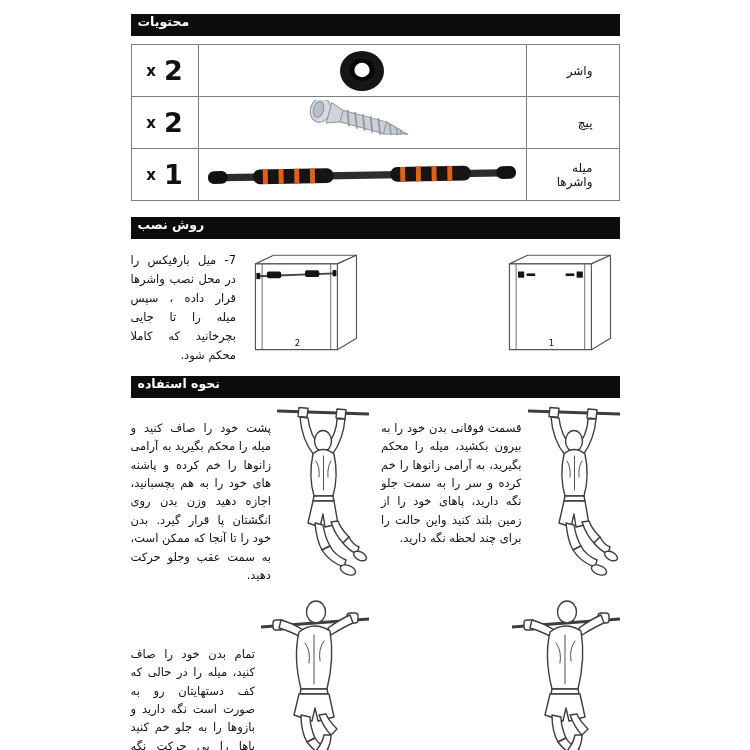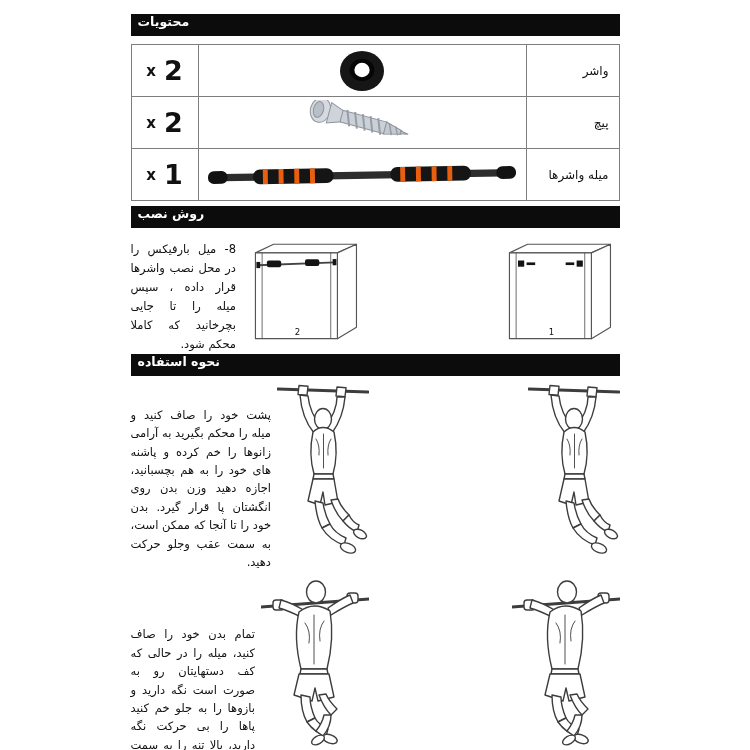--- a/index.html
+++ b/index.html
@@ -18,21 +18,21 @@
     display:flex; justify-content:flex-end;
     direction:rtl; padding:0 7px;
     font-size:12.5px; font-weight:bold;
   }
 
   
   .contents-table {
     width:100%; border-collapse:collapse; direction:rtl; margin-top:8px;
   }
   .contents-table td { border:1.5px solid #7e7e7e; height:52px; vertical-align:middle; }
-  td.name-cell { width:93px; font-size:12px; text-align:right; padding:0 10px; }
+  td.name-cell { width:93px; font-size:12px; text-align:right; padding:0 26px; }
   td.img-cell  { text-align:center; }
   td.img-cell svg { display:block; margin:0 auto; }
   td.qty-cell  { width:67px; }
   .qty-wrap { display:flex; direction:ltr; align-items:center; justify-content:center; gap:8px; }
   .qx { font-size:15px; font-weight:bold; }
   .qn { font-size:27px; font-weight:bold; line-height:1; }
 
   
   .steps-row { display:flex; direction:rtl; gap:18px; margin-top:8px; }
   .step { flex:1; display:flex; gap:8px; }
@@ -44,21 +44,21 @@
 
   
   .exercise-grid {
     display:grid; grid-template-columns:1fr 1fr; direction:rtl;
     column-gap:12px; row-gap:8px; margin-top:6px;
   }
   .exercise { display:flex; gap:6px; align-items:flex-start; }
   .exercise .figure { flex:0 0 auto; }
   .ex-text {
     flex:1; direction:rtl; font-size:11.5px; line-height:1.6;
-    text-align:justify; margin-top:24px;
+    text-align:justify; margin-top:15px;
   }
   .exercise.bottom .ex-text { margin-top:46px; }
 
   svg text { font-family:"DejaVu Sans", sans-serif; }
 </style>
 </head>
 <body>
 
 <div class="page">
 
@@ -136,21 +136,21 @@
       <td class="qty-cell">
         <div class="qty-wrap">
           <span class="qx">x</span>
           <span class="qn">1</span>
         </div>
       </td>
     </tr>
   </tbody>
     </table>
 
-  <div class="section-bar" style="margin-top:5px">
+  <div class="section-bar" style="margin-top:16px">
     <span>روش نصب</span>
   </div>
 
   <div class="steps-row">
 
     <div class="step">
       <div class="step-diagram">
         <svg width="122" height="110" viewBox="0 0 128 110">
           <g stroke="#555" stroke-width="1.2" fill="#ffffff" stroke-linejoin="round">
             <path d="M12,15 L31,6 L118,6 L98,15 Z"></path>
@@ -179,25 +179,25 @@
             <line x1="91" y1="15" x2="91" y2="105" stroke-width="0.9"></line>
           </g>
           <line x1="14" y1="28" x2="96" y2="25" stroke="#444" stroke-width="2"></line>
           <rect x="13" y="24.5" width="4" height="6.5" fill="#141414"></rect>
           <rect x="24" y="23" width="15" height="7" rx="2" fill="#141414"></rect>
           <rect x="64" y="21.8" width="15" height="7" rx="2" fill="#141414"></rect>
           <rect x="93" y="21.5" width="4" height="6.5" fill="#141414"></rect>
           <text x="56" y="101" font-size="9" fill="#111" text-anchor="middle">2</text>
         </svg>
       </div>
-      <p class="step-text">8- میل بارفیکس را در محل نصب واشرها قرار داده ، سپس میله را تا جایی بچرخانید که کاملا محکم شود.</p>
-    </div>
-  </div>
-
-  <div class="section-bar" style="margin-top:0">
+      <p class="step-text">7- میل بارفیکس را در محل نصب واشرها قرار داده ، سپس میله را تا جایی بچرخانید که کاملا محکم شود.</p>
+    </div>
+  </div>
+
+  <div class="section-bar" style="margin-top:11px">
     <span>نحوه استفاده</span>
   </div>
 
   <div class="exercise-grid">
 
     <div class="exercise">
       <div class="figure">
         <svg width="92" height="183" viewBox="0 0 92 183">
           <g stroke="#3d3d3d" stroke-width="1.4" fill="#ffffff" stroke-linecap="round" stroke-linejoin="round">
             <line x1="1" y1="7" x2="91" y2="10" stroke-width="3" fill="none"></line>
@@ -214,20 +214,21 @@
             <path d="M36,97 L57,97 L61,120 L48,123 L46,110 L43,123 L31,119 Z"></path>
             <path d="M38,119 C39,130 41,139 45,146 L53,142 C49,135 47,127 46,121 Z"></path>
             <path d="M45,146 C50,154 58,160 67,163 L69,156 C62,153 56,148 53,142 Z"></path>
             <ellipse cx="71" cy="166" rx="8" ry="4.5" transform="rotate(22 71 166)"></ellipse>
             <path d="M54,118 C57,127 61,134 66,139 L72,133 C67,128 63,123 61,117 Z"></path>
             <path d="M66,139 C70,144 75,148 80,150 L82,143 C77,141 74,137 72,133 Z"></path>
             <ellipse cx="83" cy="152" rx="7" ry="4" transform="rotate(28 83 152)"></ellipse>
           </g>
         </svg>
       </div>
+      <p class="ex-text">قسمت فوقانی بدن خود را به بیرون بکشید، میله را محکم بگیرید، به آرامی زانوها را خم کرده و سر را به سمت جلو نگه دارید، پاهای خود را از زمین بلند کنید واین حالت را برای چند لحظه نگه دارید.</p>
     </div>
 
     <div class="exercise">
       <div class="figure">
         <svg width="92" height="183" viewBox="0 0 92 183">
           <g stroke="#3d3d3d" stroke-width="1.4" fill="#ffffff" stroke-linecap="round" stroke-linejoin="round">
             <line x1="1" y1="7" x2="91" y2="10" stroke-width="3" fill="none"></line>
             <path d="M22,3.5 l9,0.8 -1,9 -9,-0.8 z"></path>
             <path d="M60,5 l9,0.8 -1,9 -9,-0.8 z"></path>
             <path d="M23,13 C24,26 28,40 37,51 L44,45 C37,36 32,24 31,14 Z"></path>

